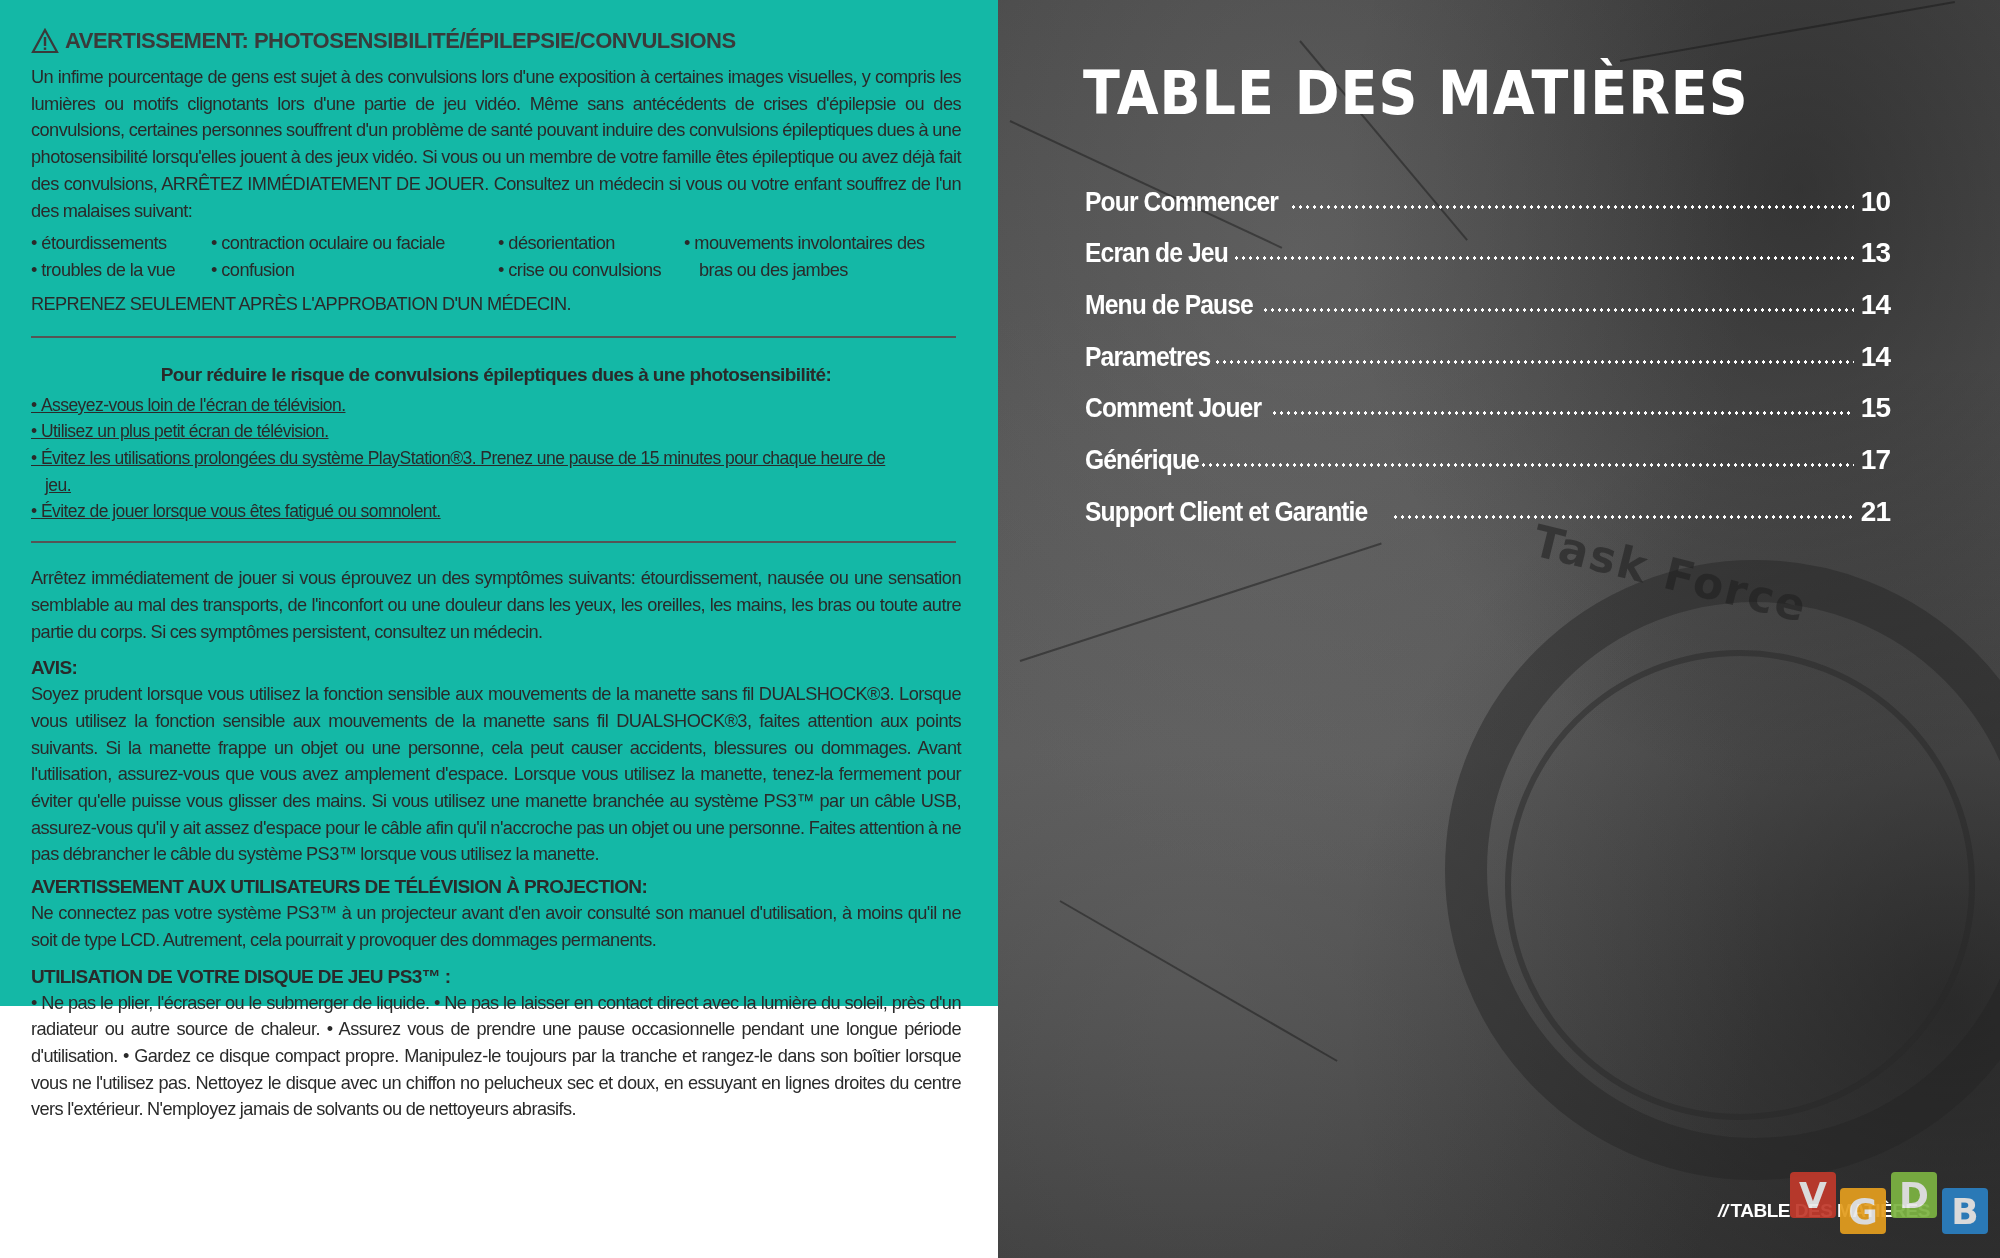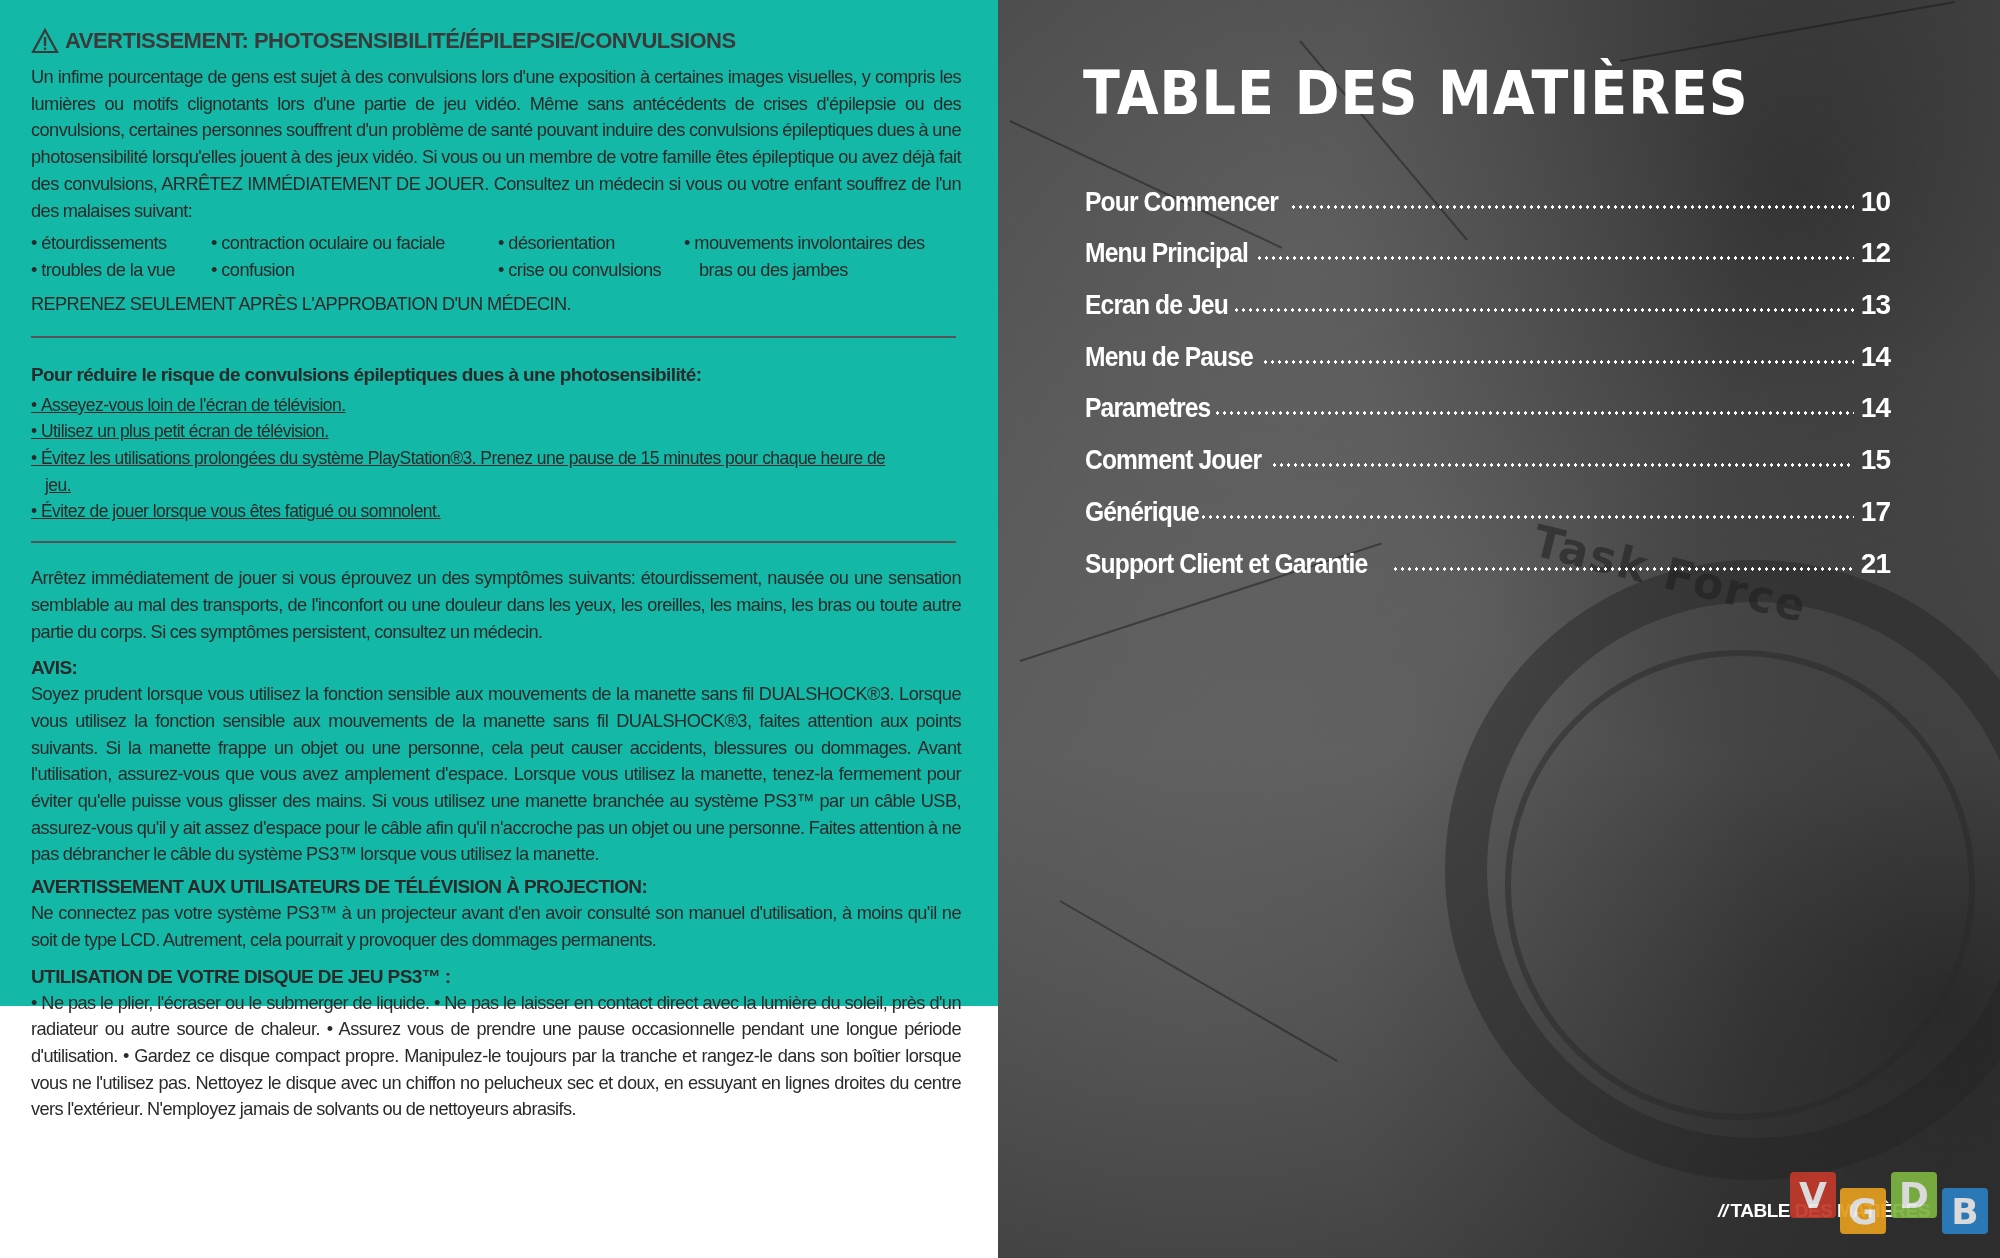--- a/index.html
+++ b/index.html
@@ -9,21 +9,21 @@
   .left-page { position:relative; width:998px; height:1006px; background:#14b8a6; color:#2a2a2a; }
   .lp-inner { position:absolute; left:31px; top:26px; width:930px; }
   .warn-title { font-weight:bold; font-size:22px; color:#3a3a3a; letter-spacing:-0.5px; display:flex; align-items:center; height:30px; white-space:nowrap; }
   .warn-title .tri { width:28px; height:26px; margin-right:6px; flex:none; }
   .para { font-size:18.2px; line-height:26.7px; text-align:justify; letter-spacing:-0.55px; word-spacing:-0.5px; }
   .p1 { margin-top:8px; }
   .symptoms { display:grid; grid-template-columns:180px 287px 186px 1fr; font-size:18.2px; line-height:26.7px; letter-spacing:-0.55px; margin-top:6px; }
   .symptoms .b::before { content:"\2022\00a0"; }
   .upper-note { font-size:18.2px; letter-spacing:-0.6px; margin-top:10px; }
   .rule { height:2px; background:#555; margin:21px 0 0 0; width:925px; }
-  .subhead { font-weight:bold; font-size:19px; letter-spacing:-0.6px; margin-top:24px; line-height:26px; }
+  .subhead { font-weight:bold; font-size:19px; letter-spacing:-0.6px; margin-top:24px; line-height:26px;text-align:center; }
   .bul-list { font-size:17.5px; line-height:26.7px; letter-spacing:-0.55px; margin-top:4px;text-decoration:underline; }
   .bul-list .li { padding-left:14px; text-indent:-14px; }
   .bul-list .li::before { content:"\2022\00a0"; }
   .section-h { font-weight:bold; font-size:19px; letter-spacing:-0.6px; line-height:26px; }
   .mt10 { margin-top:10px; }
   .mt6 { margin-top:6px; }
 
   
   .right-page { position:relative; width:1002px; height:1258px; overflow:hidden;
     background:
@@ -121,25 +121,20 @@
 
 <div class="toc-title">TABLE DES MATIÈRES</div>
 
 <div class="toc">
   <div class="toc-row">
     <span class="toc-label">Pour Commencer</span>
     <span class="toc-dots"></span>
     <span class="toc-page">10</span>
   </div>
   <div class="toc-row">
-    <span class="toc-label">Menu Principal</span>
-    <span class="toc-dots"></span>
-    <span class="toc-page">12</span>
-  </div>
-  <div class="toc-row">
     <span class="toc-label">Ecran de Jeu</span>
     <span class="toc-dots"></span>
     <span class="toc-page">13</span>
   </div>
   <div class="toc-row">
     <span class="toc-label">Menu de Pause</span>
     <span class="toc-dots"></span>
     <span class="toc-page">14</span>
   </div>
   <div class="toc-row">

